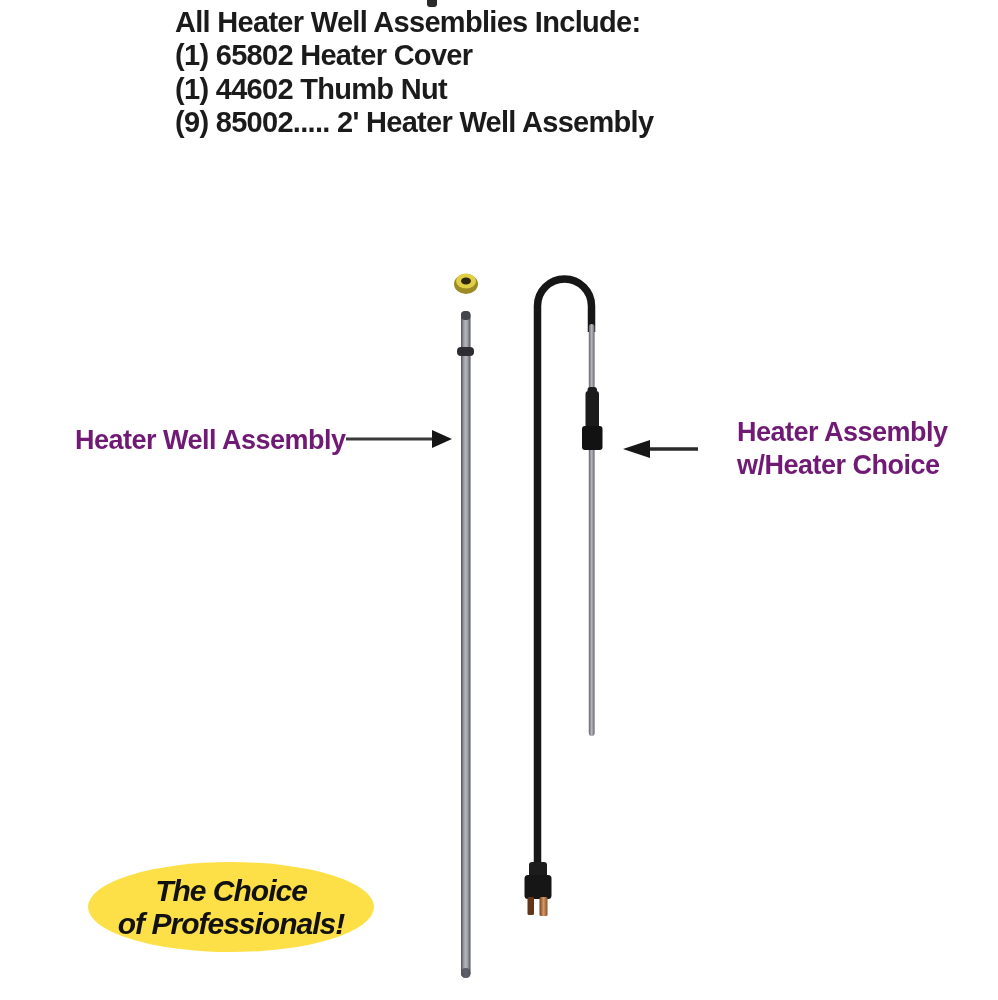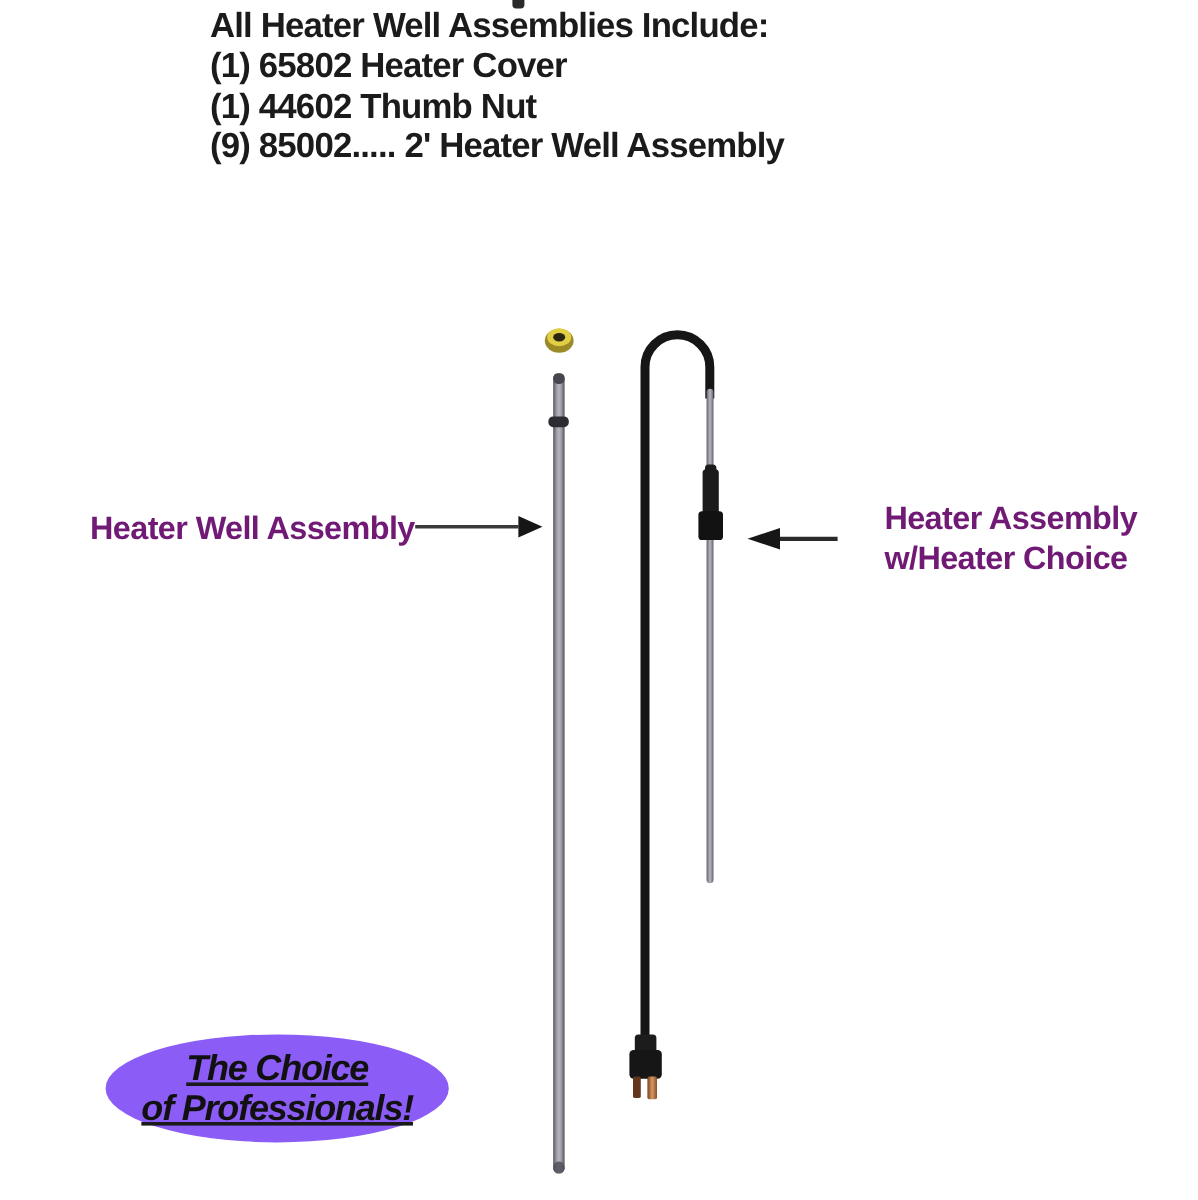--- a/index.html
+++ b/index.html
@@ -53,27 +53,26 @@
     white-space: nowrap;
   }
   .label-left { left: 75px; top: 424px; }
   .label-right { left: 709px; top: 416px; margin-left: 28px; }
 
   
   .badge {
     position: absolute;
     left: 88px; top: 862px;
     width: 286px; height: 90px;
-    background: #8b5cf6;
+    background: #fde047;
     border-radius: 50%;
     display: flex;
     flex-direction: column;
     justify-content: center;
     text-align: center;
-    text-decoration: underline;
   }
   .badge .badge-line {
     font-weight: bold;
     font-style: italic;
     font-size: 30px;
     line-height: 33px;
     letter-spacing: -1px;
     color: #111111;
     white-space: nowrap;
   }

